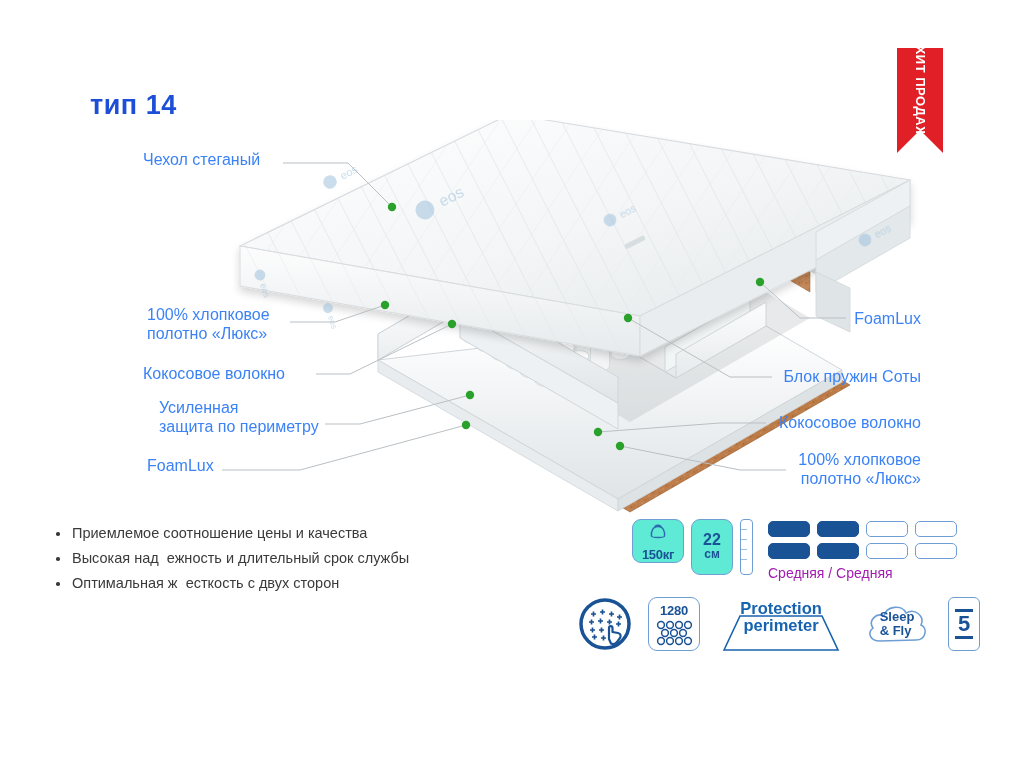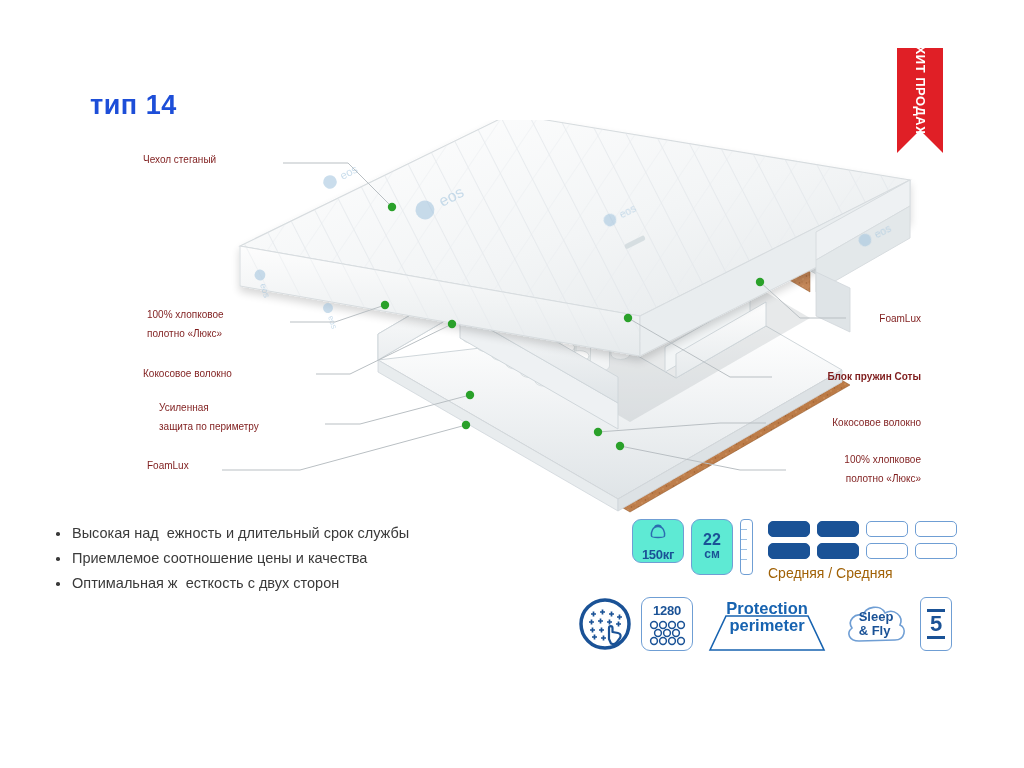--- a/index.html
+++ b/index.html
@@ -64,22 +64,22 @@
     left: 210px;
     top: 120px;
     width: 760px;
     height: 400px;
   }
   #mattress svg { display: block; }
 
   
   .callout {
     position: absolute;
-    font-size: 10px;
-    color: #7f1d1d;
+    font-size: 16px;
+    color: #3b82f6;
     line-height: 19px;
     white-space: pre-line;
   }
   .callout.right { text-align: right; }
   .callout.left  { text-align: left; }
 
   
   #leaders {
     position: absolute;
     left: 0; top: 0;
@@ -168,32 +168,32 @@
     width: 42px; height: 16px;
     border-radius: 5px;
     box-sizing: border-box;
     border: 1.4px solid #6f9ed4;
     background: #ffffff;
   }
   .firm-cell.on { background: #1a5296; border-color: #1a5296; }
   #firm-label {
     margin-top: 2px;
     font-size: 14px;
-    color: #a16207;
+    color: #a21caf;
     white-space: pre;
   }
 
   
   #badge-row {
     position: absolute;
     left: 578px;
     top: 596px;
     display: flex;
     align-items: center;
-    gap: 9px;
+    gap: 16px;
   }
   .badge { display: flex; align-items: center; justify-content: center; }
 
   #springs-badge { width: 54px; height: 54px; }
   #count-badge {
     width: 52px; height: 54px;
     border: 1.8px solid #6f9ed4;
     border-radius: 9px;
     box-sizing: border-box;
     display: flex; flex-direction: column;
@@ -891,29 +891,29 @@
 
   <div class="callout left" style="left:143px; top:150px;">Чехол стеганый</div>
   <div class="callout left" style="left:147px; top:305px;">100% хлопковое
 полотно «Люкс»</div>
   <div class="callout left" style="left:143px; top:364px;">Кокосовое волокно</div>
   <div class="callout left" style="left:143px; top:398px;margin-left:16px;">Усиленная
 защита по периметру</div>
   <div class="callout left" style="left:147px; top:456px;">FoamLux</div>
 
   <div class="callout right" style="left:706px; top:309px; width:215px;">FoamLux</div>
-  <div class="callout right" style="left:706px; top:367px; width:215px;font-weight:bold;">Блок пружин Соты</div>
+  <div class="callout right" style="left:706px; top:367px; width:215px;">Блок пружин Соты</div>
   <div class="callout right" style="left:706px; top:413px; width:215px;">Кокосовое волокно</div>
   <div class="callout right" style="left:706px; top:450px; width:215px;">100% хлопковое
 полотно «Люкс»</div>
 
   <div id="bullets">
     <ul>
+      <li>Приемлемое соотношение цены и качества</li>
       <li>Высокая над  ежность и длительный срок службы</li>
-      <li>Приемлемое соотношение цены и качества</li>
       <li>Оптимальная ж  есткость с двух сторон</li>
     </ul>
   </div>
 
   <div id="spec-row-1">
     <div class="icon-box" id="weight-box">
       <svg width="22" height="22" viewBox="0 0 22 22">
         <path d="M8 7 C8 4.5 14 4.5 14 7" fill="none" stroke="#2b6cb0" stroke-width="1.5"></path>
         <path d="M11 6.5 C5.5 6.5 4 12 4.5 16 C4.8 18 17.2 18 17.5 16 C18 12 16.5 6.5 11 6.5 Z" fill="none" stroke="#2b6cb0" stroke-width="1.5"></path>
       </svg>

